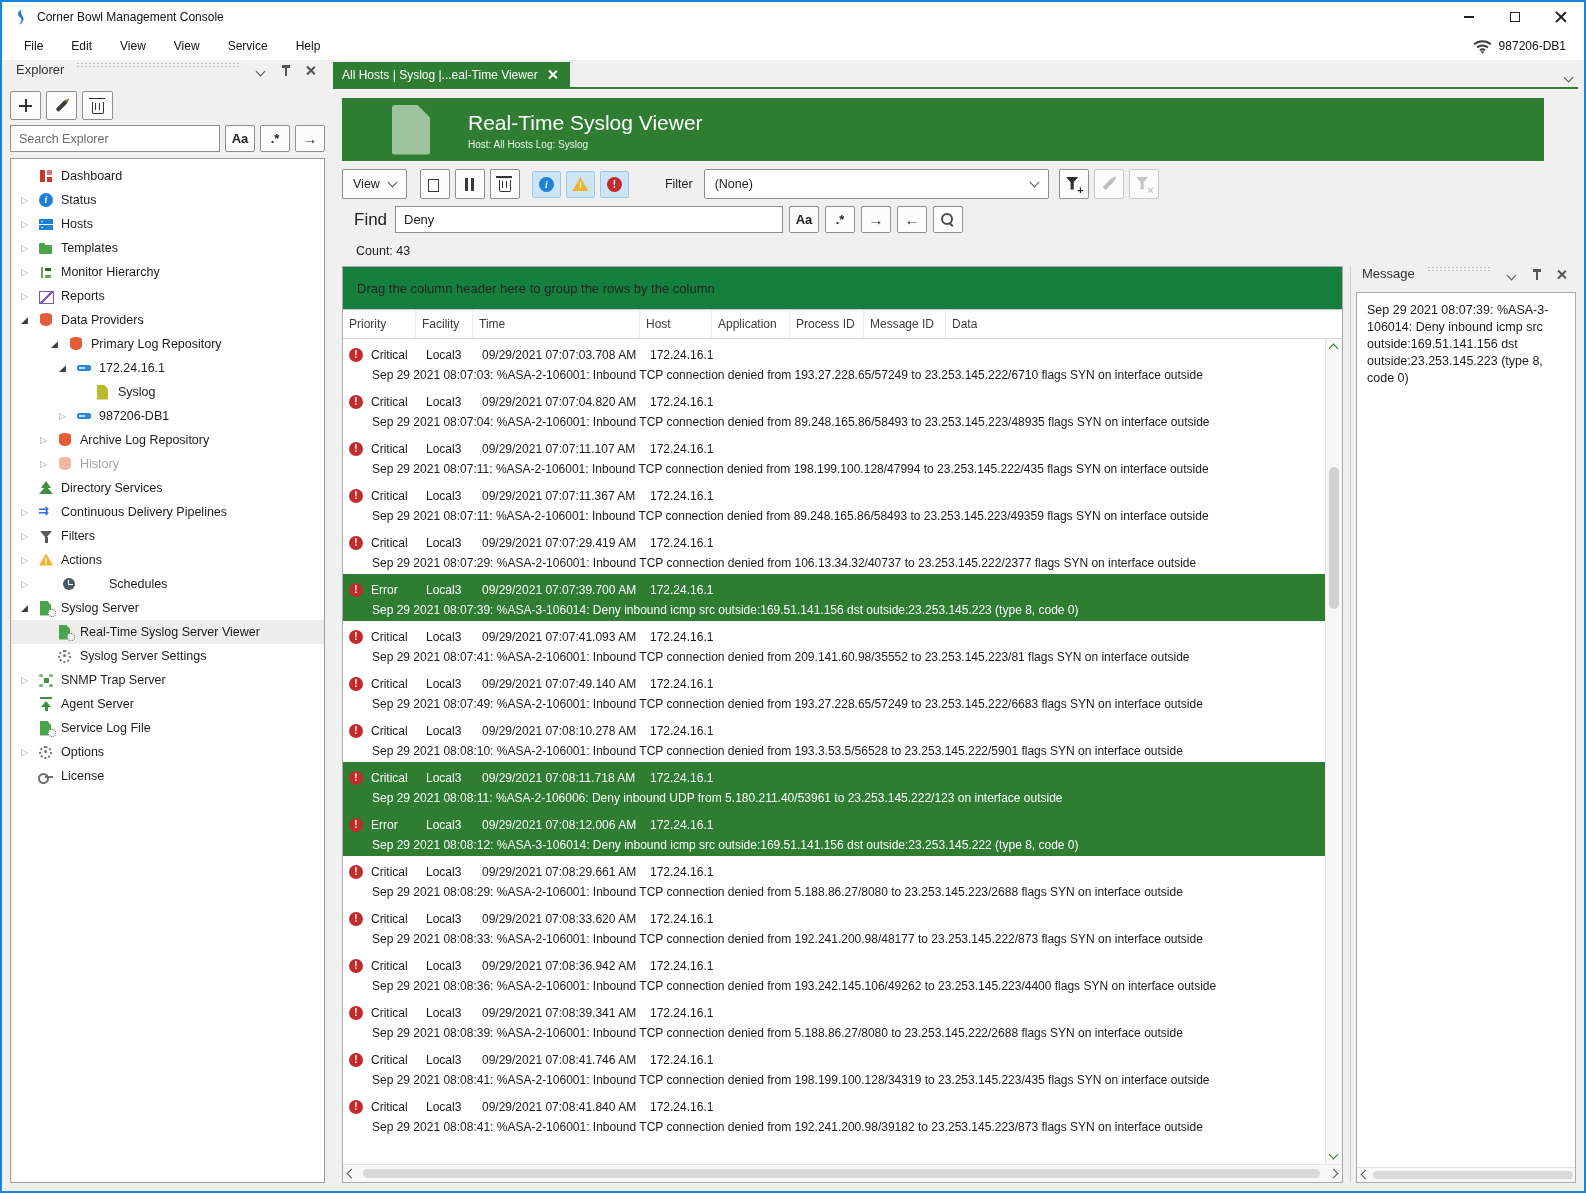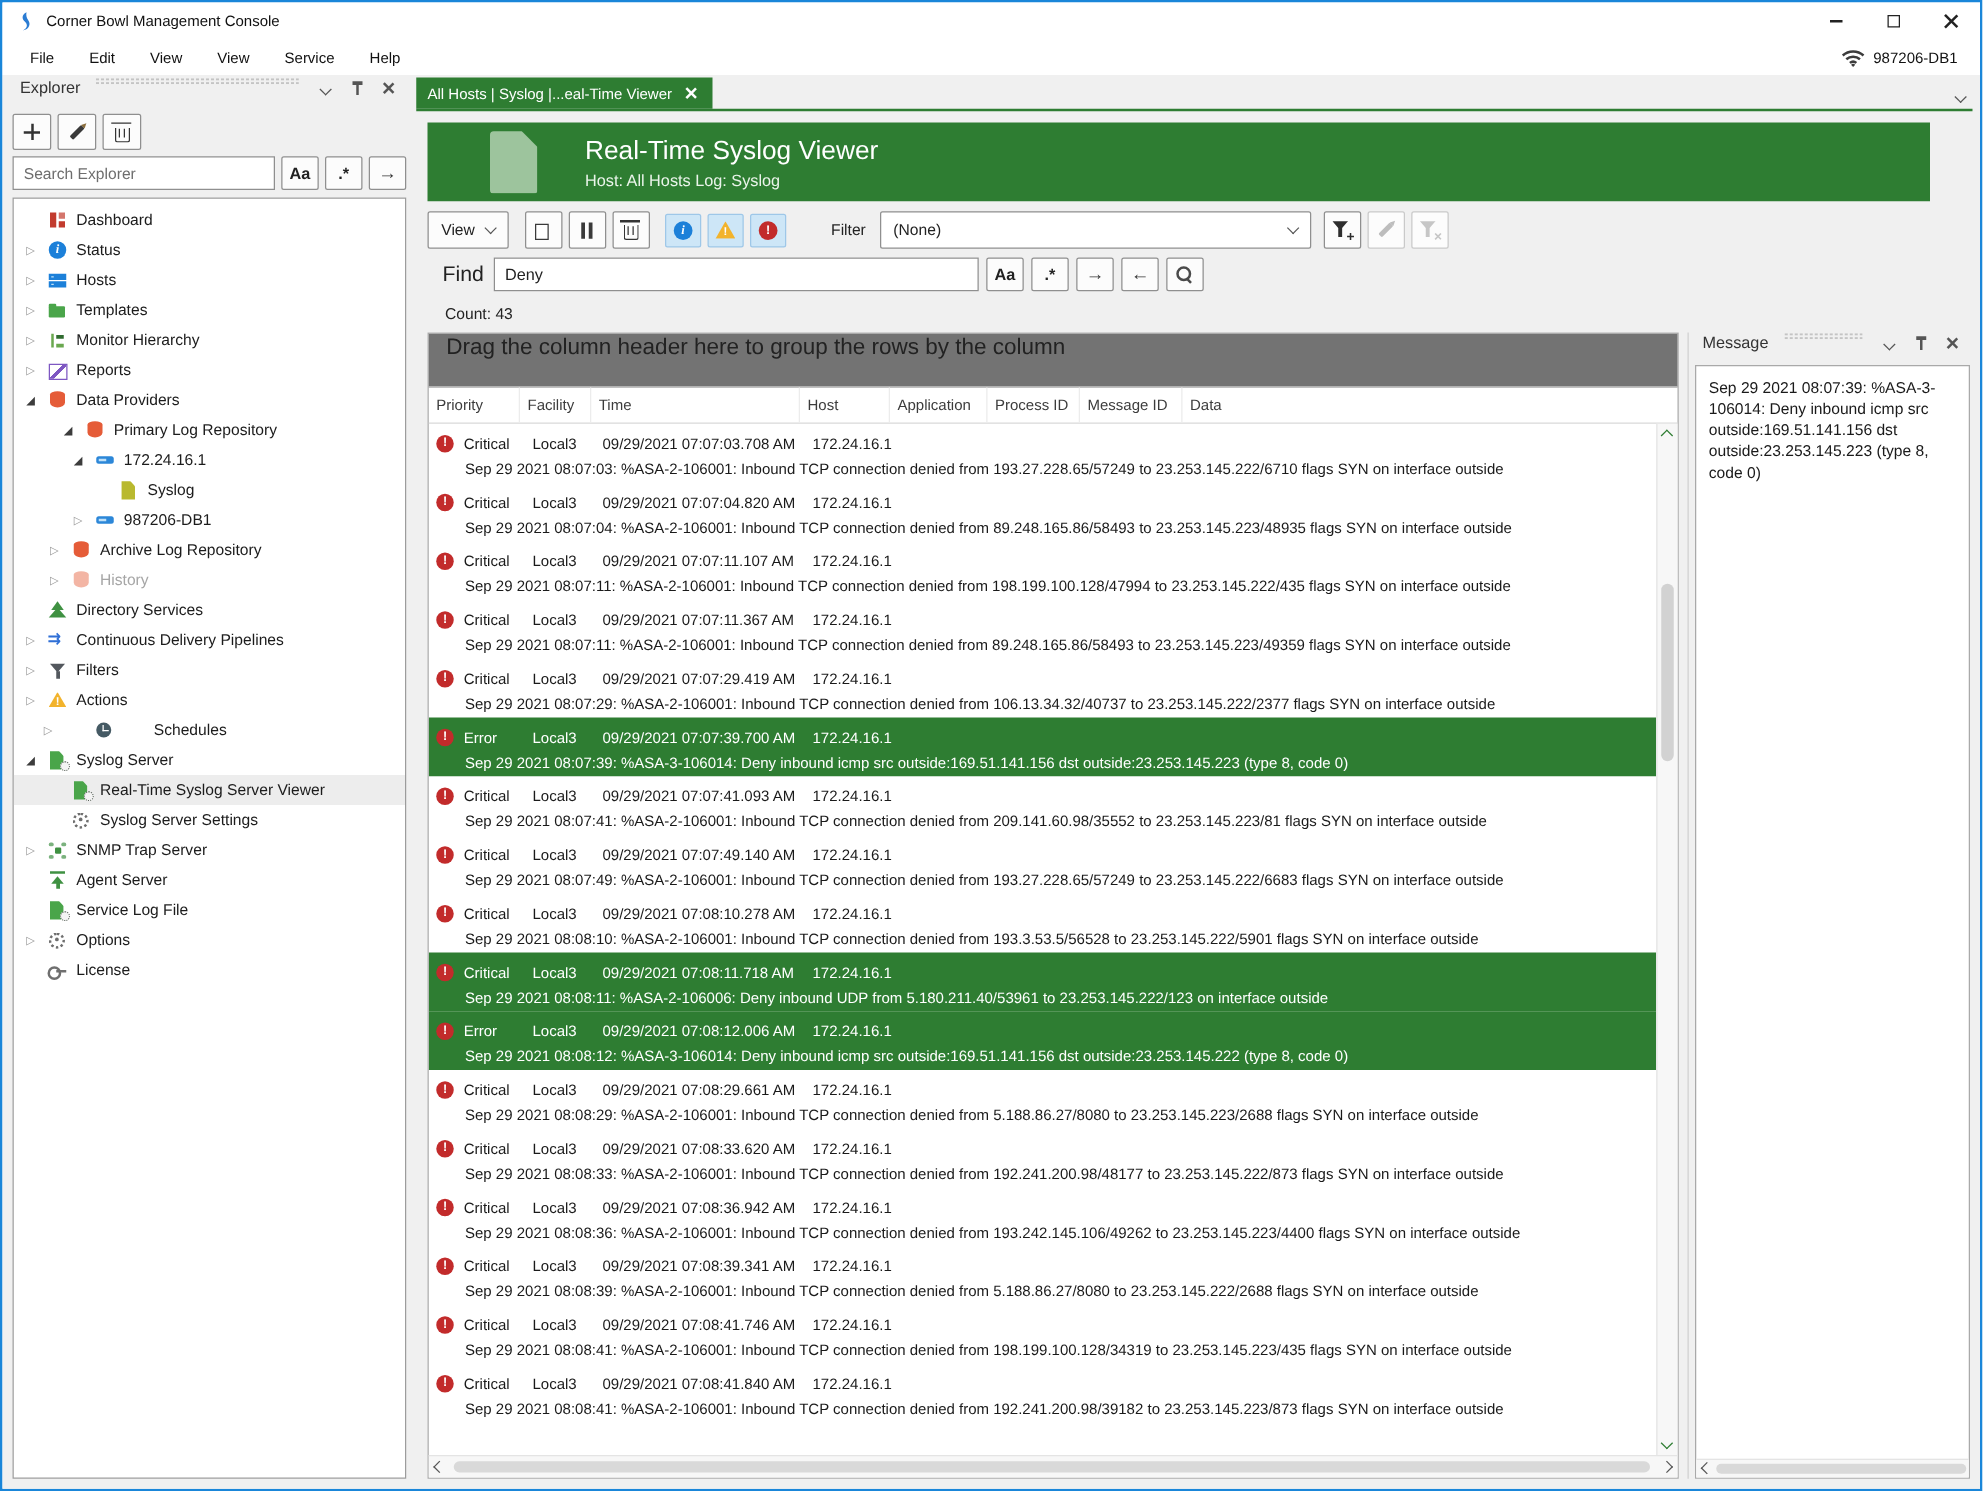--- a/index.html
+++ b/index.html
@@ -114,21 +114,21 @@
   
   .main{flex:1;display:flex;flex-direction:column;min-width:0;min-height:0;}
   .tabstrip{height:27px;display:flex;align-items:flex-end;border-bottom:2px solid #2e7d32;position:relative;}
   .tab{height:25px;background:#2e7d32;color:#fff;display:flex;align-items:center;gap:10px;padding:0 10px 0 9px;font-size:12px;}
   .tab-x{width:12px;height:12px;position:relative;}
   .strip-chv{position:absolute;right:6px;bottom:6px;}
   .content{flex:1;display:flex;flex-direction:column;padding:9px 2px 0 9px;min-height:0;}
   .banner{height:63px;background:#2e7d32;margin-right:32px;display:flex;align-items:center;padding-left:50px;flex:0 0 auto;}
   .banner-icon{width:38px;height:50px;background:#9dc49d;clip-path:polygon(0 0,66% 0,100% 26%,100% 100%,0 100%);border-radius:3px;margin-right:38px;}
   .banner-title{color:#fff;font-size:21px;line-height:26px;}
-  .banner-sub{color:#eaf4ea;font-size:13px;margin-top:3px;}
+  .banner-sub{color:#eaf4ea;font-size:10px;margin-top:3px;}
 
   
   .toolbar{display:flex;align-items:center;margin-top:7px;height:32px;flex:0 0 auto;}
   .view-btn{height:30px;border:1px solid #8f8f8f;background:#fcfcfc;border-radius:2px;display:flex;align-items:center;gap:9px;padding:0 10px;font-size:12.5px;color:#222;}
   .tb-btn{width:30px;height:30px;border:1px solid #8f8f8f;background:#fcfcfc;border-radius:2px;display:flex;align-items:center;justify-content:center;margin-left:5px;}
   .tb-btn.first{margin-left:13px;}
   .i-copy{position:relative;width:11px;height:13px;border:1.6px solid #3a3a3a;background:#fff;margin-left:-3px;margin-top:3px;}
   .i-copy::before{content:'';position:absolute;left:2px;top:-5px;width:11px;height:13px;border:1.6px solid #3a3a3a;background:#fff;z-index:-1;}
   .i-pause{width:9px;height:13px;border-left:3px solid #3a3a3a;border-right:3px solid #3a3a3a;}
   .tgl{width:29px;height:27px;background:#cde6f7;border:1px solid #9ec7e8;border-radius:2px;display:flex;align-items:center;justify-content:center;margin-left:5px;}
@@ -156,21 +156,21 @@
   .i-search{position:relative;width:14px;height:14px;}
   .i-search::before{content:'';position:absolute;left:0;top:0;width:8px;height:8px;border:2px solid #4a4a4a;border-radius:50%;}
   .i-search::after{content:'';position:absolute;left:9px;top:9px;width:5px;height:2px;background:#4a4a4a;transform:rotate(45deg);transform-origin:0 0;}
   .arrow-glyph{font-size:15px;color:#333;font-weight:normal;}
 
   .countrow{margin:10px 0 8px 14px;font-size:12.5px;color:#222;flex:0 0 auto;}
 
   
   .bodyrow{flex:1;display:flex;min-height:0;}
   .gridwrap{flex:1;display:flex;flex-direction:column;border:1px solid #a9a9a9;background:#fff;min-width:0;}
-  .groupbar{height:43px;background:#737373;border-bottom:1px solid #c8c8c8;display:flex;align-items:flex-start;padding-left:14px;font-size:18px;color:#222;flex:0 0 auto;}
+  .groupbar{height:43px;background:#15803d;border-bottom:1px solid #c8c8c8;display:flex;align-items:center;padding-left:14px;font-size:13px;color:#222;flex:0 0 auto;}
   .gheader{height:29px;display:flex;align-items:stretch;border-bottom:1px solid #d9d9d9;flex:0 0 auto;}
   .hcell{display:flex;align-items:center;padding-left:6px;font-size:12px;color:#3c3c3c;border-right:1px solid #ececec;}
   .hcell:nth-of-type(1){width:73px;}
   .hcell:nth-of-type(2){width:57px;}
   .hcell:nth-of-type(3){width:167px;}
   .hcell:nth-of-type(4){width:72px;}
   .hcell:nth-of-type(5){width:78px;}
   .hcell:nth-of-type(6){width:74px;}
   .hcell:nth-of-type(7){width:82px;}
   .hcell:nth-of-type(8){flex:1;border-right:none;}
@@ -361,21 +361,21 @@
           <div class="trow" style="padding-left: 10px;">
             <span class="exp exp-c"></span>
             <span class="ticon ic-funnel"></span>
             <span class="tlabel">Filters</span>
           </div>
           <div class="trow" style="padding-left: 10px;">
             <span class="exp exp-c"></span>
             <span class="ticon ic-warn"></span>
             <span class="tlabel">Actions</span>
           </div>
-          <div class="trow" style="padding-left: 24px; gap: 24px;">
+          <div class="trow" style="padding-left: 10px; gap: 24px;">
             <span class="exp exp-c"></span>
             <span class="ticon ic-clock"></span>
             <span class="tlabel">Schedules</span>
           </div>
           <div class="trow" style="padding-left: 10px;">
             <span class="exp exp-e"></span>
             <span class="ticon ic-file ic-file-green ic-filegear"></span>
             <span class="tlabel">Syslog Server</span>
           </div>
           <div class="trow sel" style="padding-left: 29px;">

